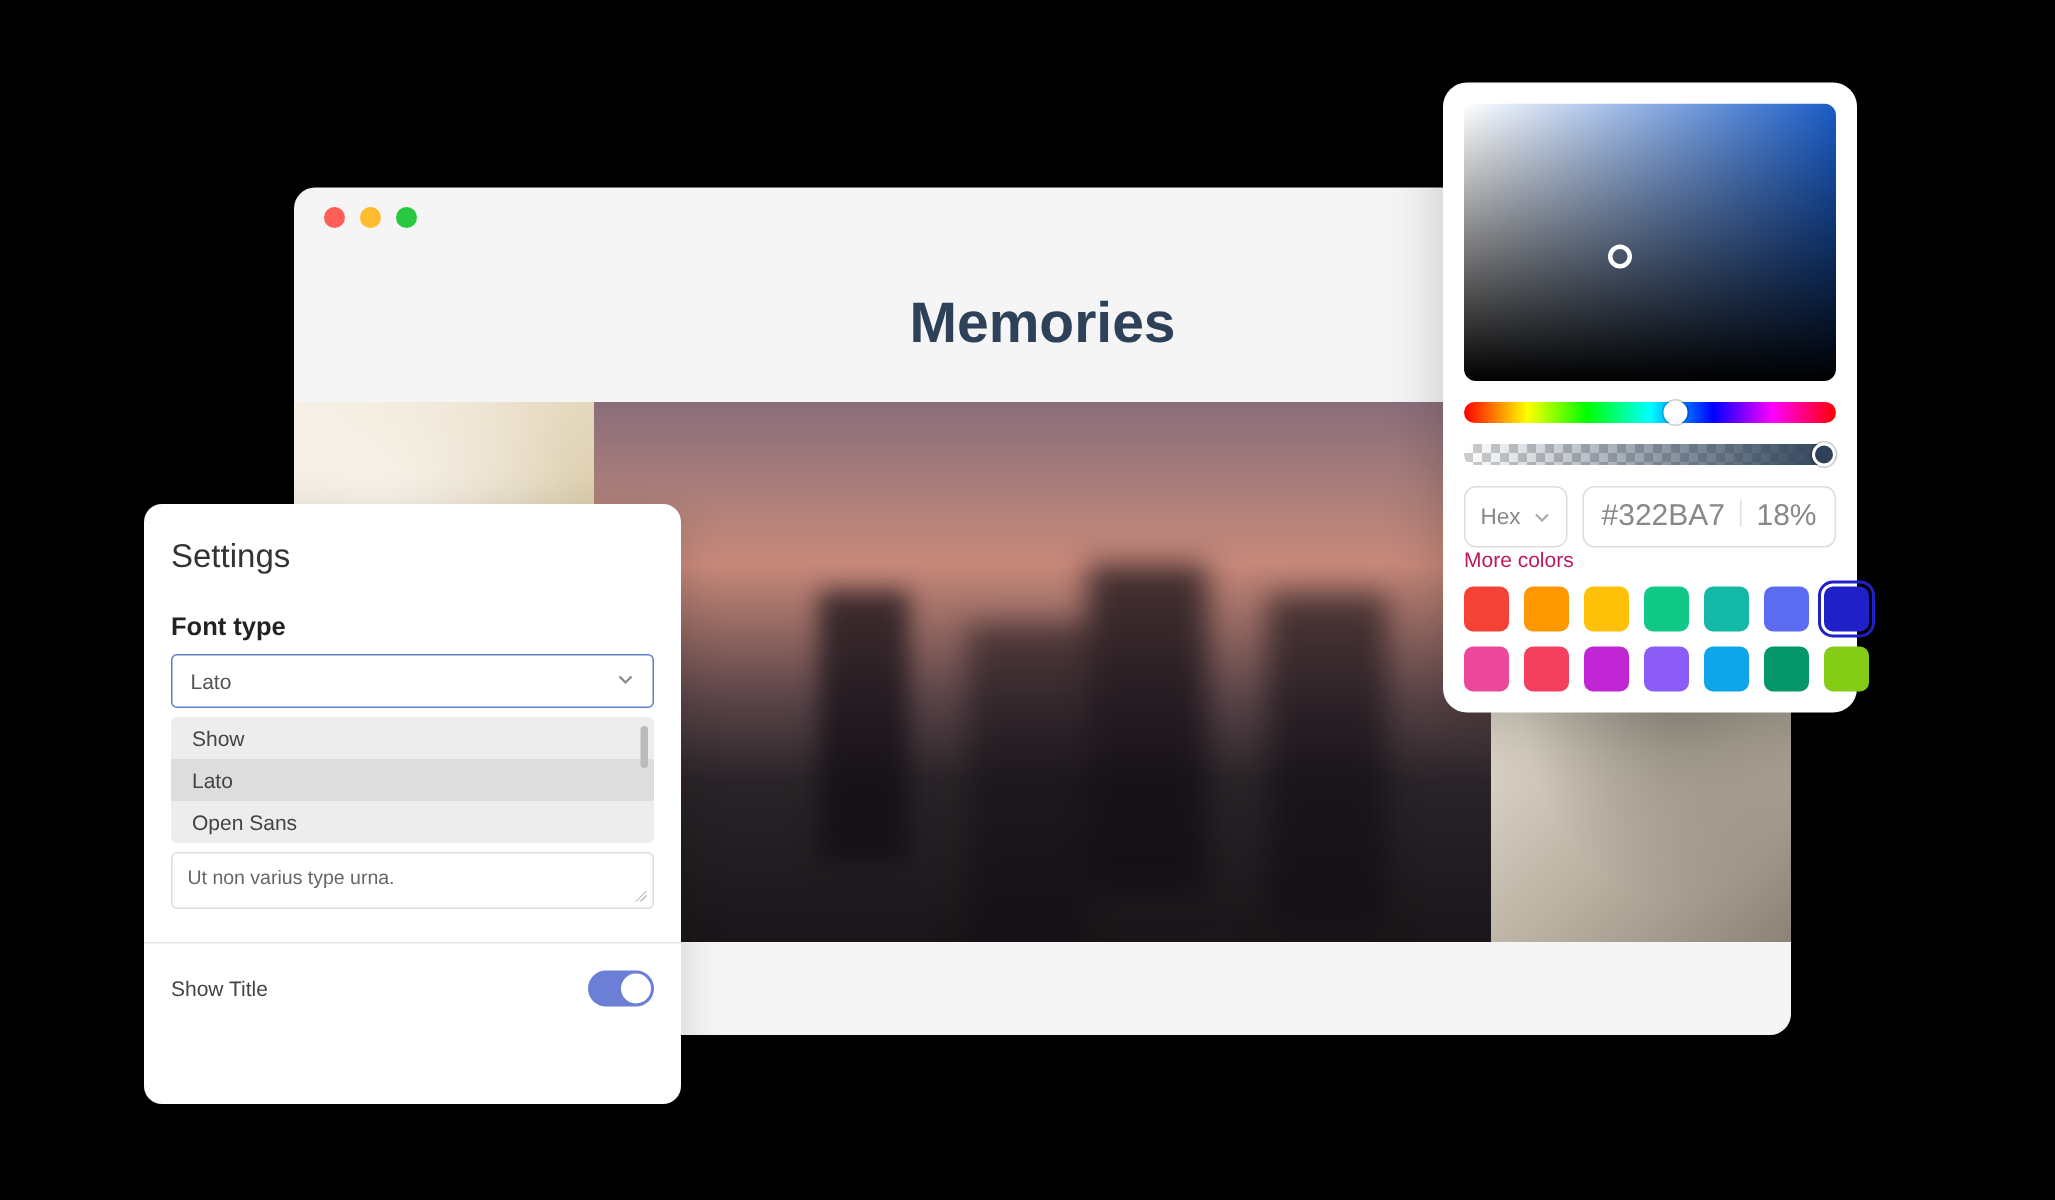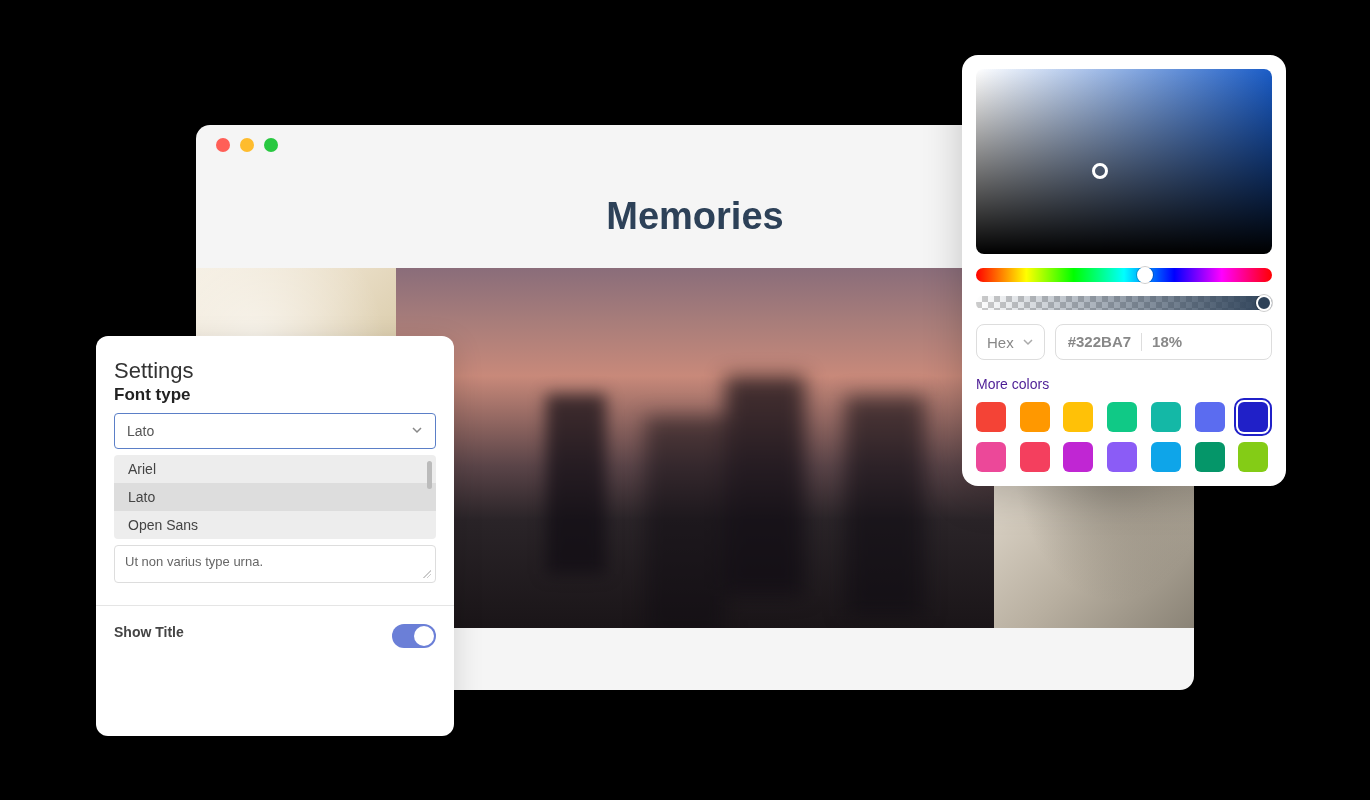--- a/index.html
+++ b/index.html
@@ -121,21 +121,21 @@
   height: 400px;
   background: #fff;
   border-radius: 12px;
   box-shadow: 0 8px 30px rgba(0,0,0,0.15);
   padding: 22px 18px;
 }
 .settings-title {
   font-size: 22px;
   font-weight: 500;
   color: #333;
-  margin-bottom: 1px;
+  margin-bottom: 24px;
 }
 .field-label {
   font-size: 17px;
   font-weight: 600;
   color: #222;
   margin-bottom: 8px;
 }
 .select-box {
   width: 100%;
   height: 36px;
@@ -200,23 +200,22 @@
   background: linear-gradient(135deg, transparent 50%, #ccc 50%, #ccc 60%, transparent 60%, transparent 70%, #ccc 70%, #ccc 80%, transparent 80%);
 }
 .divider {
   height: 1px;
   background: #e5e5e5;
   margin: 22px -18px 18px;
 }
 .toggle-row {
   display: flex;
   justify-content: space-between;
-  align-items: flex-start;
+  align-items: center;
   margin-bottom: 20px;
-  font-weight: bold;
 }
 .toggle-label {
   font-size: 14px;
   color: #444;
 }
 .toggle {
   width: 44px;
   height: 24px;
   background: #6b7fd7;
   border-radius: 12px;
@@ -232,21 +231,21 @@
   height: 20px;
   background: #fff;
   border-radius: 50%;
 }
 
 
 .color-panel {
   position: absolute;
   left: 962px;
   top: 55px;
-  width: 324px;
+  width: 276px;
   background: #fff;
   border-radius: 16px;
   box-shadow: 0 10px 40px rgba(0,0,0,0.2);
   padding: 14px;
 }
 .saturation-box {
   width: 100%;
   height: 185px;
   border-radius: 8px;
   background: linear-gradient(to top, #000, transparent), linear-gradient(to right, #fff, #1a5cc7);
@@ -322,33 +321,32 @@
   font-size: 15px;
   cursor: pointer;
 }
 .hex-input {
   flex: 1;
   border: 1px solid #ddd;
   border-radius: 8px;
   padding: 8px 12px;
   display: flex;
   color: #888;
-  font-size: 15px;
-  font-weight: bold;
+  font-size: 20px;
 }
 .hex-divider {
   width: 1px;
   height: 18px;
   background: #ddd;
   margin: 0 10px;
 }
 .more-colors-label {
   font-size: 14px;
-  color: #4c1d95;
-  margin-top: 16px;
+  color: #be185d;
+  margin-top: 0;
   margin-bottom: 10px;
 }
 .swatch-grid {
   display: grid;
   grid-template-columns: repeat(7, 1fr);
   gap: 10px;
 }
 .swatch {
   width: 30px;
   height: 30px;
@@ -389,21 +387,21 @@
   <div class="select-box">
     <span>Lato</span>
     <span class="chevron">
       <svg width="12" height="12" viewBox="0 0 12 12">
           <path d="M2 4 L6 8 L10 4" stroke="#888" stroke-width="1.5" fill="none"></path>
         </svg>
     </span>
   </div>
   <div class="dropdown">
     <div class="dropdown-scrollbar"></div>
-    <div class="dropdown-item">Ariel</div>
+    <div class="dropdown-item">Show</div>
     <div class="dropdown-item selected">Lato</div>
     <div class="dropdown-item">Open Sans</div>
   </div>
   <div class="textarea-box">
     <span>Ut non varius type urna.</span>
   </div>
   <div class="divider"></div>
   <div class="toggle-row">
     <span class="toggle-label">Show Title</span>
     <div class="toggle"></div>

